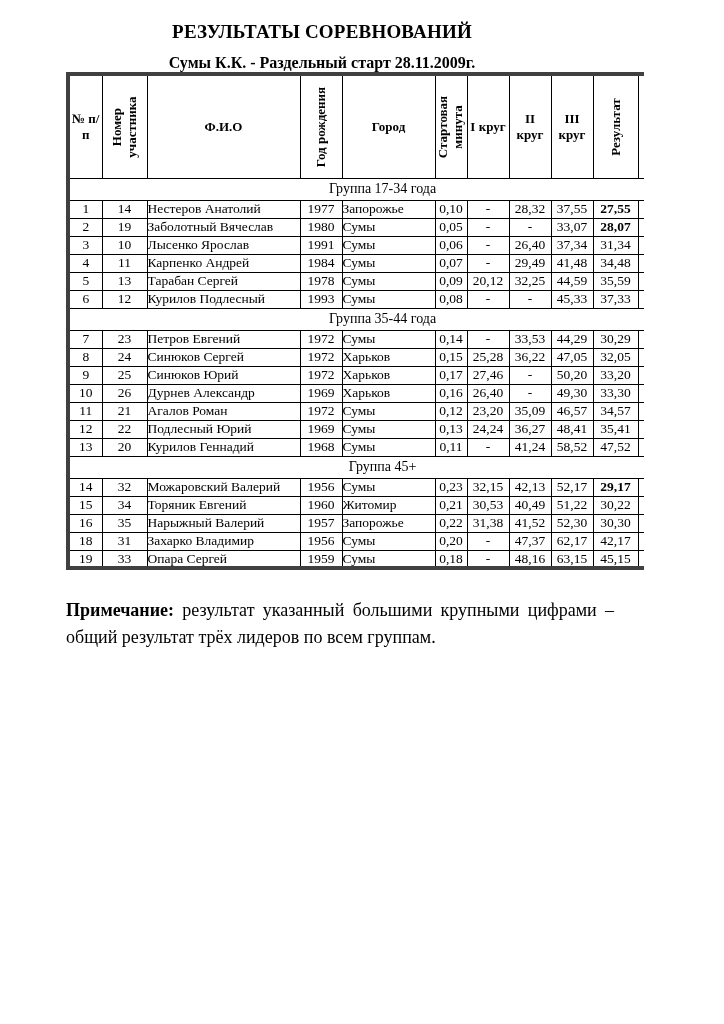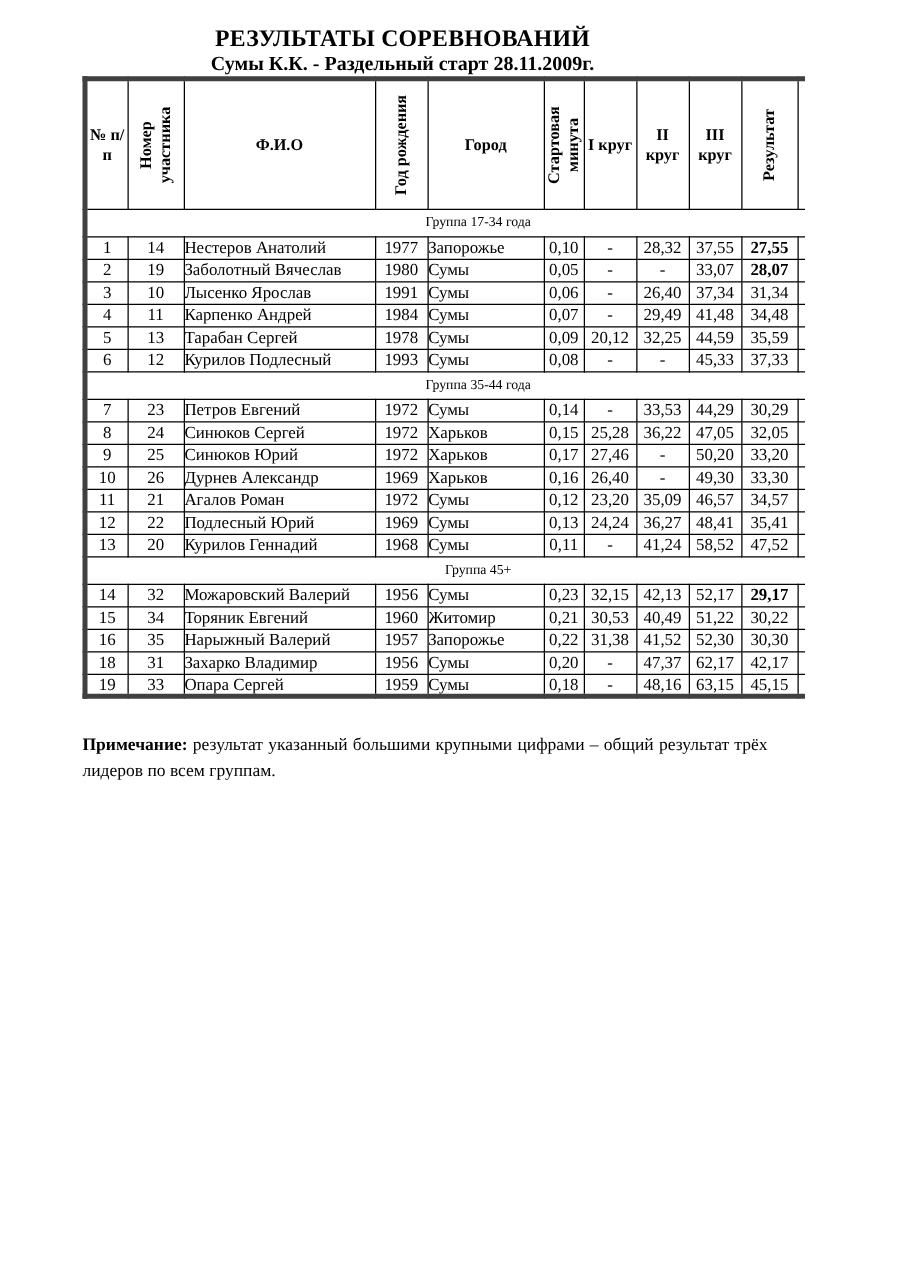--- a/index.html
+++ b/index.html
@@ -11,21 +11,21 @@
     color: #000;
   }
   .page { width: 644px; height: 1024px; overflow: hidden; }
 
   .title {
     text-align: center; font-size: 19px; font-weight: bold;
     margin: 21px 10px 0 10px; letter-spacing: 0.2px;
   }
   .subtitle {
     text-align: center; font-size: 16px; font-weight: bold;
-    margin: 0 10px 0 10px;
+    margin: 11px 10px 0 10px;
   }
   .distance {
     text-align: center; font-size: 16px; font-weight: normal;
     margin: 14px 10px 12px 10px;
   }
   .distance span { text-decoration: underline; }
 
   table.results {
     border-collapse: collapse; table-layout: fixed;
     margin-left: 66px; width: 629px;
@@ -42,33 +42,33 @@
   }
   th.rotcell { position: relative; }
   th.rotcell .rot {
     position: absolute; top: 50%; left: 50%;
     transform: translate(-50%, -50%) rotate(-90deg);
     width: 94px; text-align: center; line-height: 1.15;
     white-space: normal;
   }
   tr.grouprow td {
     height: 22px; text-align: center;
-    font-size: 11px; font-weight: normal; line-height: 1.1;
+    font-size: 14px; font-weight: normal; line-height: 1.1;
   }
   tr.datarow td {
     height: 18px; font-size: 13.5px; line-height: 1;
     white-space: nowrap;
   }
   td.ctr { text-align: center; }
   td.left { text-align: left; padding-left: 5px; }
   td.big { font-weight: bold; font-size: 15.5px; }
 
   .note {
     margin: 27px 30px 0 66px;
-    font-size: 14px; line-height: 1.5;
+    font-size: 18px; line-height: 1.5;
     text-align: justify;
   }
   .note .note-label { font-weight: bold; }
 </style>
 </head>
 <body>
 
 <div class="page">
   <div class="title">РЕЗУЛЬТАТЫ СОРЕВНОВАНИЙ</div>
   <div class="subtitle">Сумы К.К. - Раздельный старт 28.11.2009г.</div>

